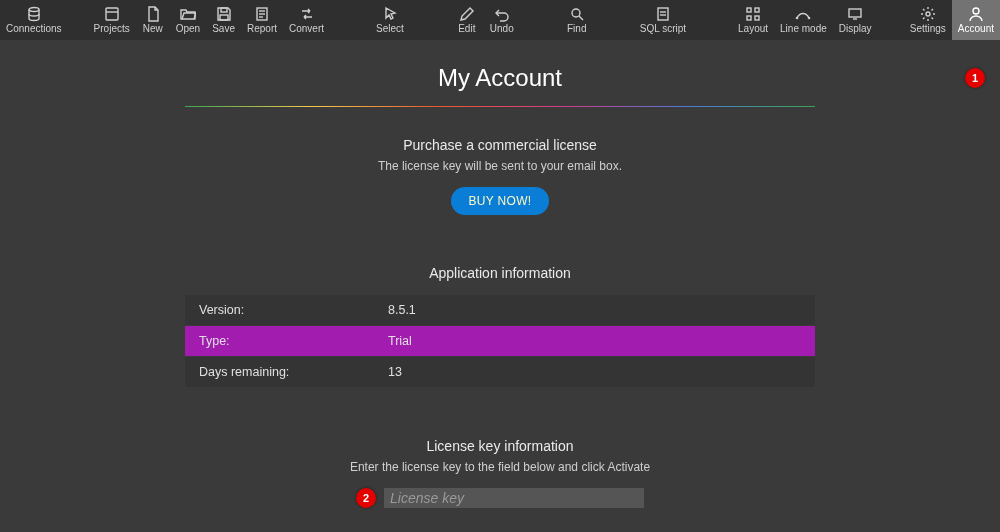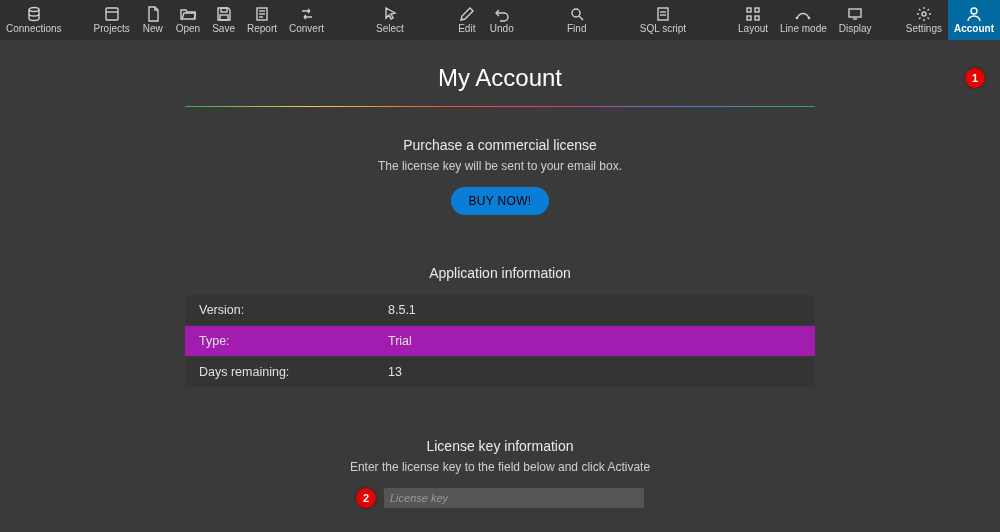--- a/index.html
+++ b/index.html
@@ -1,46 +1,46 @@
 <!DOCTYPE html>
 <html><head>
 <meta charset="utf-8">
 <style>
   * { margin:0; padding:0; box-sizing:border-box; }
   html,body { width:1000px; height:532px; overflow:hidden; font-family:"Segoe UI",Arial,sans-serif; background:#3a3a3a; color:#e8e8e8; }
   .toolbar { display:flex; background:#2f2f2f; height:40px; }
   .tb-group { display:flex; }
   .tb-btn { display:flex; flex-direction:column; align-items:center; justify-content:center; padding:0 6px; min-width:34px; height:40px; font-size:10px; color:#d0d0d0; cursor:pointer; }
   .tb-btn.wide { min-width:58px;text-align:center; }
-  .tb-btn.active { background:#0369a1; color:#fff;font-weight:bold; }
+  .tb-btn.active { background:#737373; color:#fff; }
   .tb-icon { width:16px; height:16px; margin-bottom:2px; display:flex; align-items:center; justify-content:center; }
   .tb-icon svg { width:16px; height:16px; }
   .tb-label { line-height:1; }
   .sep { width:20px; }
   .spacer { flex:1; }
   .fill-none { fill:none; stroke:#cfcfcf; stroke-width:1.4; }
   .fill-solid { fill:#cfcfcf; stroke:none; }
   .active .fill-none { stroke:#fff; }
 
   .page { width:100%; height:calc(532px - 40px); overflow:auto; position:relative; }
   .content { width:630px; margin:0 auto; padding-top:24px; text-align:center; }
   h1.title { font-size:24px; font-weight:400; color:#fff; margin-bottom:14px; }
   .rainbow { height:1px; width:100%; background:linear-gradient(to right,#3aa655,#f6c94a,#e85a2e,#d43c8b,#4c7bd9,#3aa655); margin-bottom:30px; }
   h2.sub { font-size:14px; font-weight:400; color:#eaeaea; margin-bottom:6px; }
   p.note { font-size:12px; color:#cfcfcf; margin-bottom:14px; }
-  .btn { display:inline-block; background:#0a7dd6; color:#000000; border:none; border-radius:14px; font-size:12px; padding:7px 18px; cursor:pointer; letter-spacing:.3px; }
+  .btn { display:inline-block; background:#0a7dd6; color:#fef9c3; border:none; border-radius:14px; font-size:12px; padding:7px 18px; cursor:pointer; letter-spacing:.3px; }
   .sec-spacer { height:50px; }
 
   .info-table { width:100%; margin-top:14px; }
   .info-row { display:flex; text-align:left; font-size:12.5px; background:#a21caf; border-bottom:1px solid #3a3a3a; }
   .info-row:nth-child(odd){ background:#343434; }
   .info-key { width:30%; padding:8px 14px; color:#e0e0e0; }
   .info-val { flex:1; padding:8px 14px; color:#e0e0e0; }
 
-  .lic-input { width:260px; height:20px; background:#555; border:none; color:#ddd; font-size:11px; padding:2px 6px; font-style:italic; }
+  .lic-input { width:260px; height:20px; background:#555; border:none; color:#ddd; font-size:14px; padding:2px 6px; font-style:italic; }
   .lic-input::placeholder { color:#999; font-style:italic; }
 
   .numdot { position:absolute; width:20px; height:20px; border-radius:50%; background:#e50000; color:#fff; font-size:11px; font-weight:600; display:flex; align-items:center; justify-content:center; box-shadow:0 0 3px rgba(0,0,0,.5); z-index:10; }
 
   .inline-row { display:flex; align-items:center; justify-content:center; gap:8px; position:relative; }
   ::-webkit-scrollbar { width:10px; background:#2a2a2a; }
   ::-webkit-scrollbar-thumb { background:#555; }
 </style>
 </head>
 <body>

